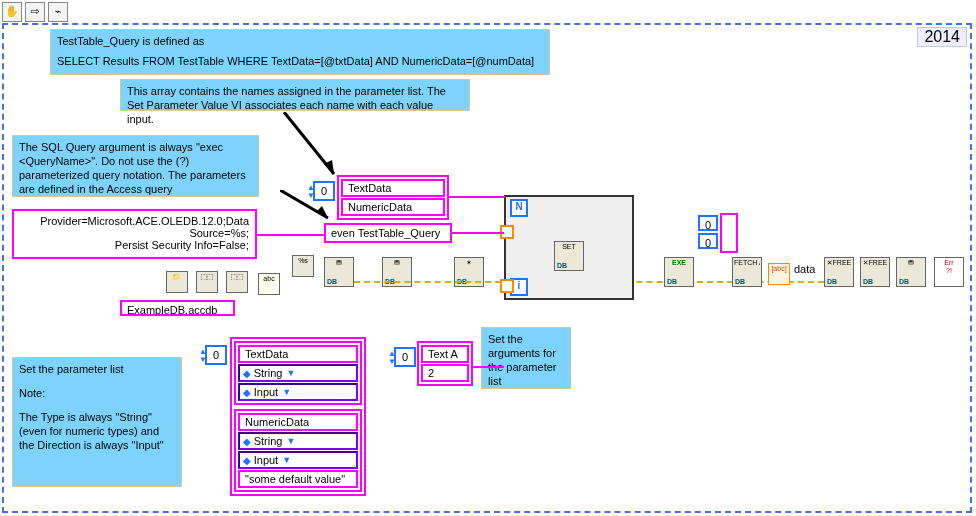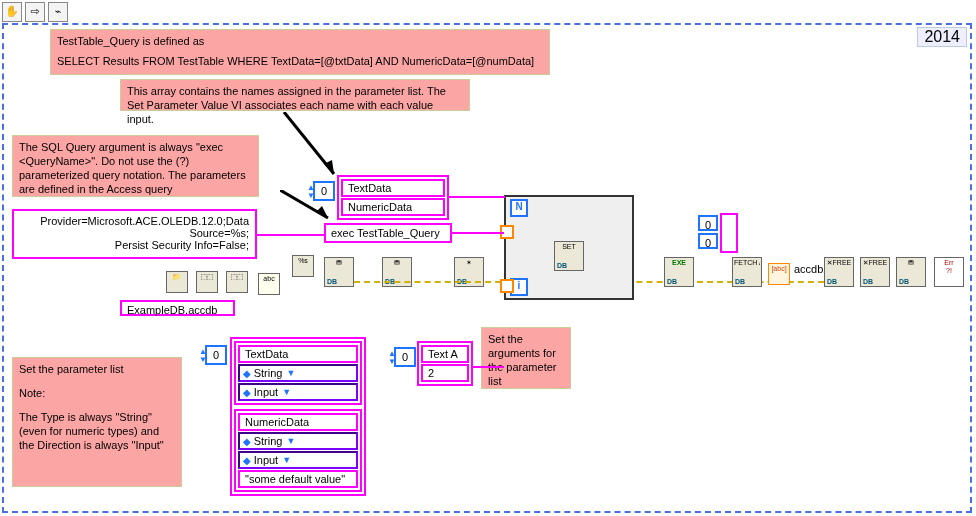--- a/index.html
+++ b/index.html
@@ -4,21 +4,21 @@
 <style>
   html,body{margin:0;padding:0;font-family:Tahoma,Verdana,Arial,sans-serif;font-size:11px;color:#000;background:#fff}
   .page{position:relative;width:976px;height:516px;overflow:hidden}
   
   .toolbar{position:absolute;left:0;top:0;height:22px;display:flex;gap:3px;align-items:center;padding:1px 2px}
   .tbtn{width:18px;height:18px;border:1px solid #888;background:#f4f4f4;font-size:11px;line-height:16px;text-align:center;cursor:default}
   
   .seq{position:absolute;left:2px;top:23px;width:970px;height:490px;border:2px dashed #4a6fe2;box-sizing:border-box}
   .year{position:absolute;right:3px;top:2px;background:#eef;border:1px solid #bcd;padding:0 6px;font-size:16px}
   
-  .note{position:absolute;background:#fca5a5;border:1px solid #cc9;padding:4px 6px;font-size:11px;line-height:14px;box-sizing:border-box}
+  .note{position:absolute;background:#7dd3fc;border:1px solid #cc9;padding:4px 6px;font-size:11px;line-height:14px;box-sizing:border-box}
   
   .pinkbox{position:absolute;border:2px solid #ff00ff;background:#fff;box-sizing:border-box}
   .arrayctrl{position:absolute;border:2px solid #ff00ff;background:#fff;font-size:11px;padding:2px 5px;box-sizing:border-box}
   .idx{position:absolute;width:22px;height:20px;border:2px solid #1e74ff;background:#fff;font-size:11px;text-align:center;line-height:16px;box-sizing:border-box}
   .idx .spin{position:absolute;left:-8px;top:1px;width:7px;height:16px;font-size:8px;line-height:8px;color:#1e74ff}
   
   .fieldrow{display:flex;align-items:center;border:2px solid #6a00dd;border-style:inset;background:#fff;margin:1px;
             padding:0 3px;font-size:11px;height:18px;box-sizing:border-box}
   .chev{color:#1e74ff;font-size:10px;margin-right:3px}
   .ddar{color:#1e74ff;font-size:9px;margin-left:4px}
@@ -88,21 +88,21 @@
     <div class="node sm" style="left:222px;top:246px">
         <div class="nlabel">⬚⬚</div>
       </div>
     <div class="node sm" style="left:254px;top:248px;background:#ffe">
         <div class="nlabel">abc</div>
       </div>
     <div class="node sm" style="left:288px;top:230px">
         <div class="nlabel">%s</div>
       </div>
 
-    <div class="arrayctrl" style="left:320px;top:198px;width:128px;height:20px">exec TestTable_Query</div>
+    <div class="arrayctrl" style="left:320px;top:198px;width:128px;height:20px">even TestTable_Query</div>
     <svg style="position:absolute;left:276px;top:165px" width="60" height="34">
       <line x1="0" y1="0" x2="48" y2="28" stroke="#000" stroke-width="3"></line>
       <polygon points="48,28 36,22 42,16" fill="#000"></polygon>
     </svg>
 
     <div class="idx" style="left:309px;top:156px">
       <span class="spin">▲<br>▼</span>
       <span>0</span>
     </div>
     <div class="pinkbox" style="left:333px;top:150px;width:112px;padding:1px">
@@ -143,21 +143,21 @@
       <span>0</span></div>
     <div class="pinkbox" style="left:716px;top:188px;width:18px;height:40px"></div>
 
     <div class="node dbicon" style="left:728px;top:232px">
       <div class="nlabel">FETCH ALL</div>
     </div>
     <div class="node sm" style="left:764px;top:238px;background:#fff4de;border-color:#ff8800">
       <div class="nlabel" style="color:#c40">[abc]</div>
     </div>
 
-    <span class="termlbl" style="left:790px;top:238px">accdb</span>
+    <span class="termlbl" style="left:790px;top:238px">data</span>
 
     <div class="node dbicon" style="left:820px;top:232px">
       <div class="nlabel">✕<span>FREE</span></div>
       </div>
     <div class="node dbicon" style="left:856px;top:232px">
       <div class="nlabel">✕<span>FREE</span></div>
       </div>
     <div class="node dbicon" style="left:892px;top:232px">
       <div class="nlabel">⛃</div>
       </div>

